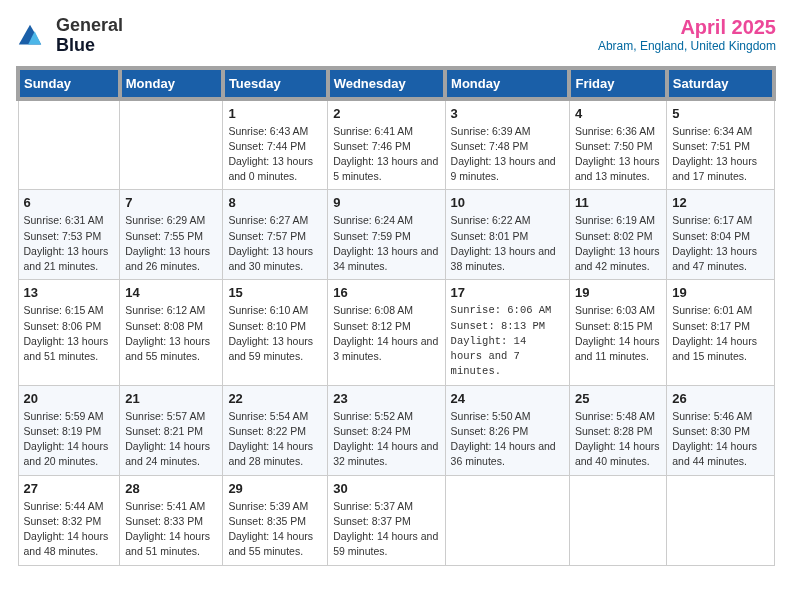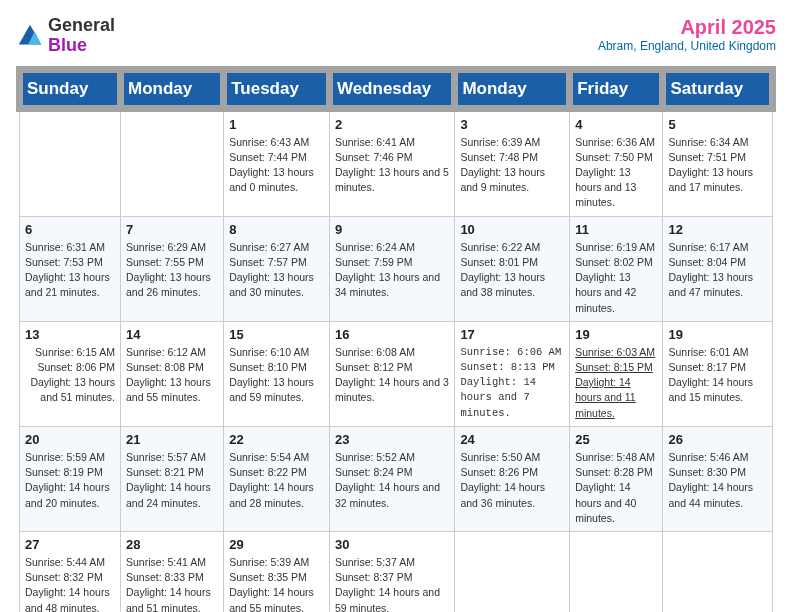--- a/index.html
+++ b/index.html
@@ -12,32 +12,32 @@
     }
     .header {
       display: flex;
       justify-content: space-between;
       align-items: flex-start;
       margin-bottom: 10px;
     }
     .logo {
       display: flex;
       align-items: center;
-      gap: 4px;
+      gap: 12px;
     }
     .logo-text-general {
       font-size: 18px;
       font-weight: bold;
       color: #333;
       line-height: 1.1;
     }
     .logo-text-blue {
       font-size: 18px;
       font-weight: bold;
-      color: #a21caf;
+      color: #0f172a;
       line-height: 1.1;
     }
     .logo-icon {
       width: 28px;
       height: 28px;
     }
     .title-area {
       text-align: right;
     }
     .main-title {
@@ -52,23 +52,23 @@
     table {
       width: 100%;
       border-collapse: collapse;
       font-size: 11px;
     }
     thead th {
       background-color: #1a5fa8;
       color: #fff;
       padding: 6px 4px;
       text-align: left;
-      font-size: 17px;
-      font-weight: bold;
-      border: 7px solid #a3a3a3;
+      font-size: 13px;
+      font-weight: bold;
+      border: 4px solid #a3a3a3;
     }
     tbody td {
       border: 1px solid #ccc;
       padding: 5px 5px;
       vertical-align: top;
       color: #333;
       min-height: 80px;
       height: 90px;
     }
     .day-number {
@@ -199,21 +199,21 @@
         <td>
           <div class="day-number">12</div>
           <div class="day-info" style="white-space: pre-line;">Sunrise: 6:17 AM
 Sunset: 8:04 PM
 Daylight: 13 hours and 47 minutes.</div>
         </td>
       </tr>
       <tr>
         <td>
           <div class="day-number">13</div>
-          <div class="day-info" style="white-space: pre-line; text-align: right;">Sunrise: 6:15 AM
+          <div class="day-info" style="white-space: pre-line;">Sunrise: 6:15 AM
 Sunset: 8:06 PM
 Daylight: 13 hours and 51 minutes.</div>
         </td>
         <td>
           <div class="day-number">14</div>
           <div class="day-info" style="white-space: pre-line;">Sunrise: 6:12 AM
 Sunset: 8:08 PM
 Daylight: 13 hours and 55 minutes.</div>
         </td>
         <td>
@@ -229,21 +229,21 @@
 Daylight: 14 hours and 3 minutes.</div>
         </td>
         <td>
           <div class="day-number">17</div>
           <div class="day-info" style="white-space: pre-line; font-family: Liberation Mono, monospace;">Sunrise: 6:06 AM
 Sunset: 8:13 PM
 Daylight: 14 hours and 7 minutes.</div>
         </td>
         <td>
           <div class="day-number">19</div>
-          <div class="day-info" style="white-space: pre-line; text-decoration: underline;">Sunrise: 6:03 AM
+          <div class="day-info" style="white-space: pre-line;">Sunrise: 6:03 AM
 Sunset: 8:15 PM
 Daylight: 14 hours and 11 minutes.</div>
         </td>
         <td>
           <div class="day-number">19</div>
           <div class="day-info" style="white-space: pre-line;">Sunrise: 6:01 AM
 Sunset: 8:17 PM
 Daylight: 14 hours and 15 minutes.</div>
         </td>
       </tr>

